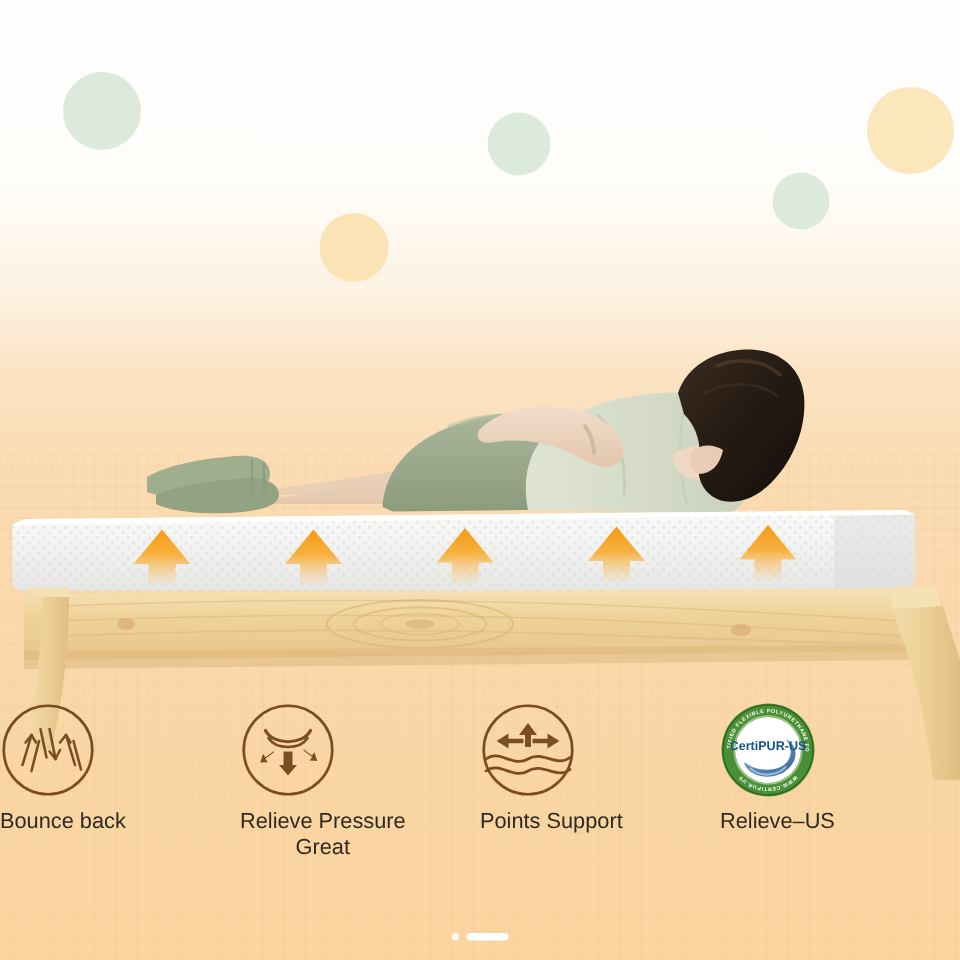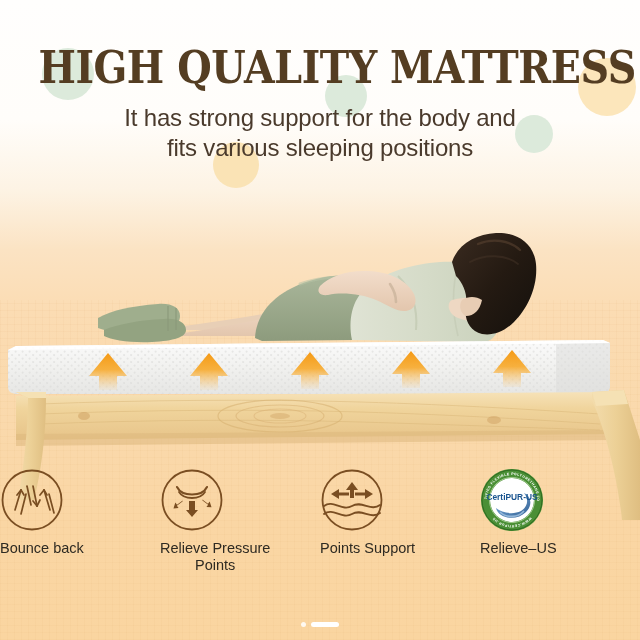--- a/index.html
+++ b/index.html
@@ -139,27 +139,20 @@
 
   <div class="bg-base"></div>
   <div class="bg-grid"></div>
 
   <div class="deco" style="left:42px;  top:48px;  width:52px; height:52px; background:#dceadb;"></div>
   <div class="deco" style="left:325px; top:75px;  width:42px; height:42px; background:#dceadb;"></div>
   <div class="deco" style="left:578px; top:58px;  width:58px; height:58px; background:#fce6bb;"></div>
   <div class="deco" style="left:515px; top:115px; width:38px; height:38px; background:#dceadb;"></div>
   <div class="deco" style="left:213px; top:142px; width:46px; height:46px; background:#fae3b5;"></div>
 
-  <div class="header">
-    <div class="title">HIGH QUALITY MATTRESS</div>
-    <div class="subtitle">
-      <div>It has strong support for the body and</div>
-      <div>fits various sleeping positions</div>
-    </div>
-  </div>
 
   <svg class="bed" viewBox="0 0 640 640">
     <defs>
       <linearGradient id="gWood" x1="0" y1="0" x2="0" y2="1">
         <stop offset="0" stop-color="#f6e2b8"></stop>
         <stop offset="0.35" stop-color="#f0d49c"></stop>
         <stop offset="1" stop-color="#e7c489"></stop>
       </linearGradient>
       <linearGradient id="gWoodLeg" x1="0" y1="0" x2="1" y2="0">
         <stop offset="0" stop-color="#f3dcac"></stop>
@@ -315,21 +308,21 @@
         <path d="M17,19 C22,29 42,29 47,19" fill="none" stroke="#7a4e22" stroke-width="2.1" stroke-linecap="round"></path>
         <path d="M19,24 C24,32 40,32 45,24" fill="none" stroke="#7a4e22" stroke-width="1.8" stroke-linecap="round"></path>
         <g fill="#7a4e22">
           <path d="M29,33 L35,33 L35,42 L38,42 L32,49 L26,42 L29,42 Z"></path>
           <path d="M22,33 L17,38 L19,40 L14,41 L15,35 L17,37 L22,32 Z" transform="rotate(8 18 37)"></path>
           <path d="M43,32 L48,37 L46,39 L51,40 L50,34 L48,36 L43,31 Z" transform="rotate(-8 46 36)"></path>
         </g>
       </svg>
       <div class="f-label">
         <div>Relieve Pressure</div>
-        <div>Points</div>
+        <div>Great</div>
       </div>
     </div>
 
     <div class="feature">
       <svg class="f-icon" viewBox="0 0 64 64">
         <circle cx="32" cy="32" r="29.5" fill="none" stroke="#7a4e22" stroke-width="1.8"></circle>
         <g fill="#7a4e22">
           <path d="M32,14 L38,22 L34,22 L34,30 L30,30 L30,22 L26,22 Z"></path>
           <path d="M11,26 L19,21 L19,24.5 L29,24.5 L29,27.5 L19,27.5 L19,31 Z"></path>
           <path d="M53,26 L45,21 L45,24.5 L35,24.5 L35,27.5 L45,27.5 L45,31 Z"></path>

